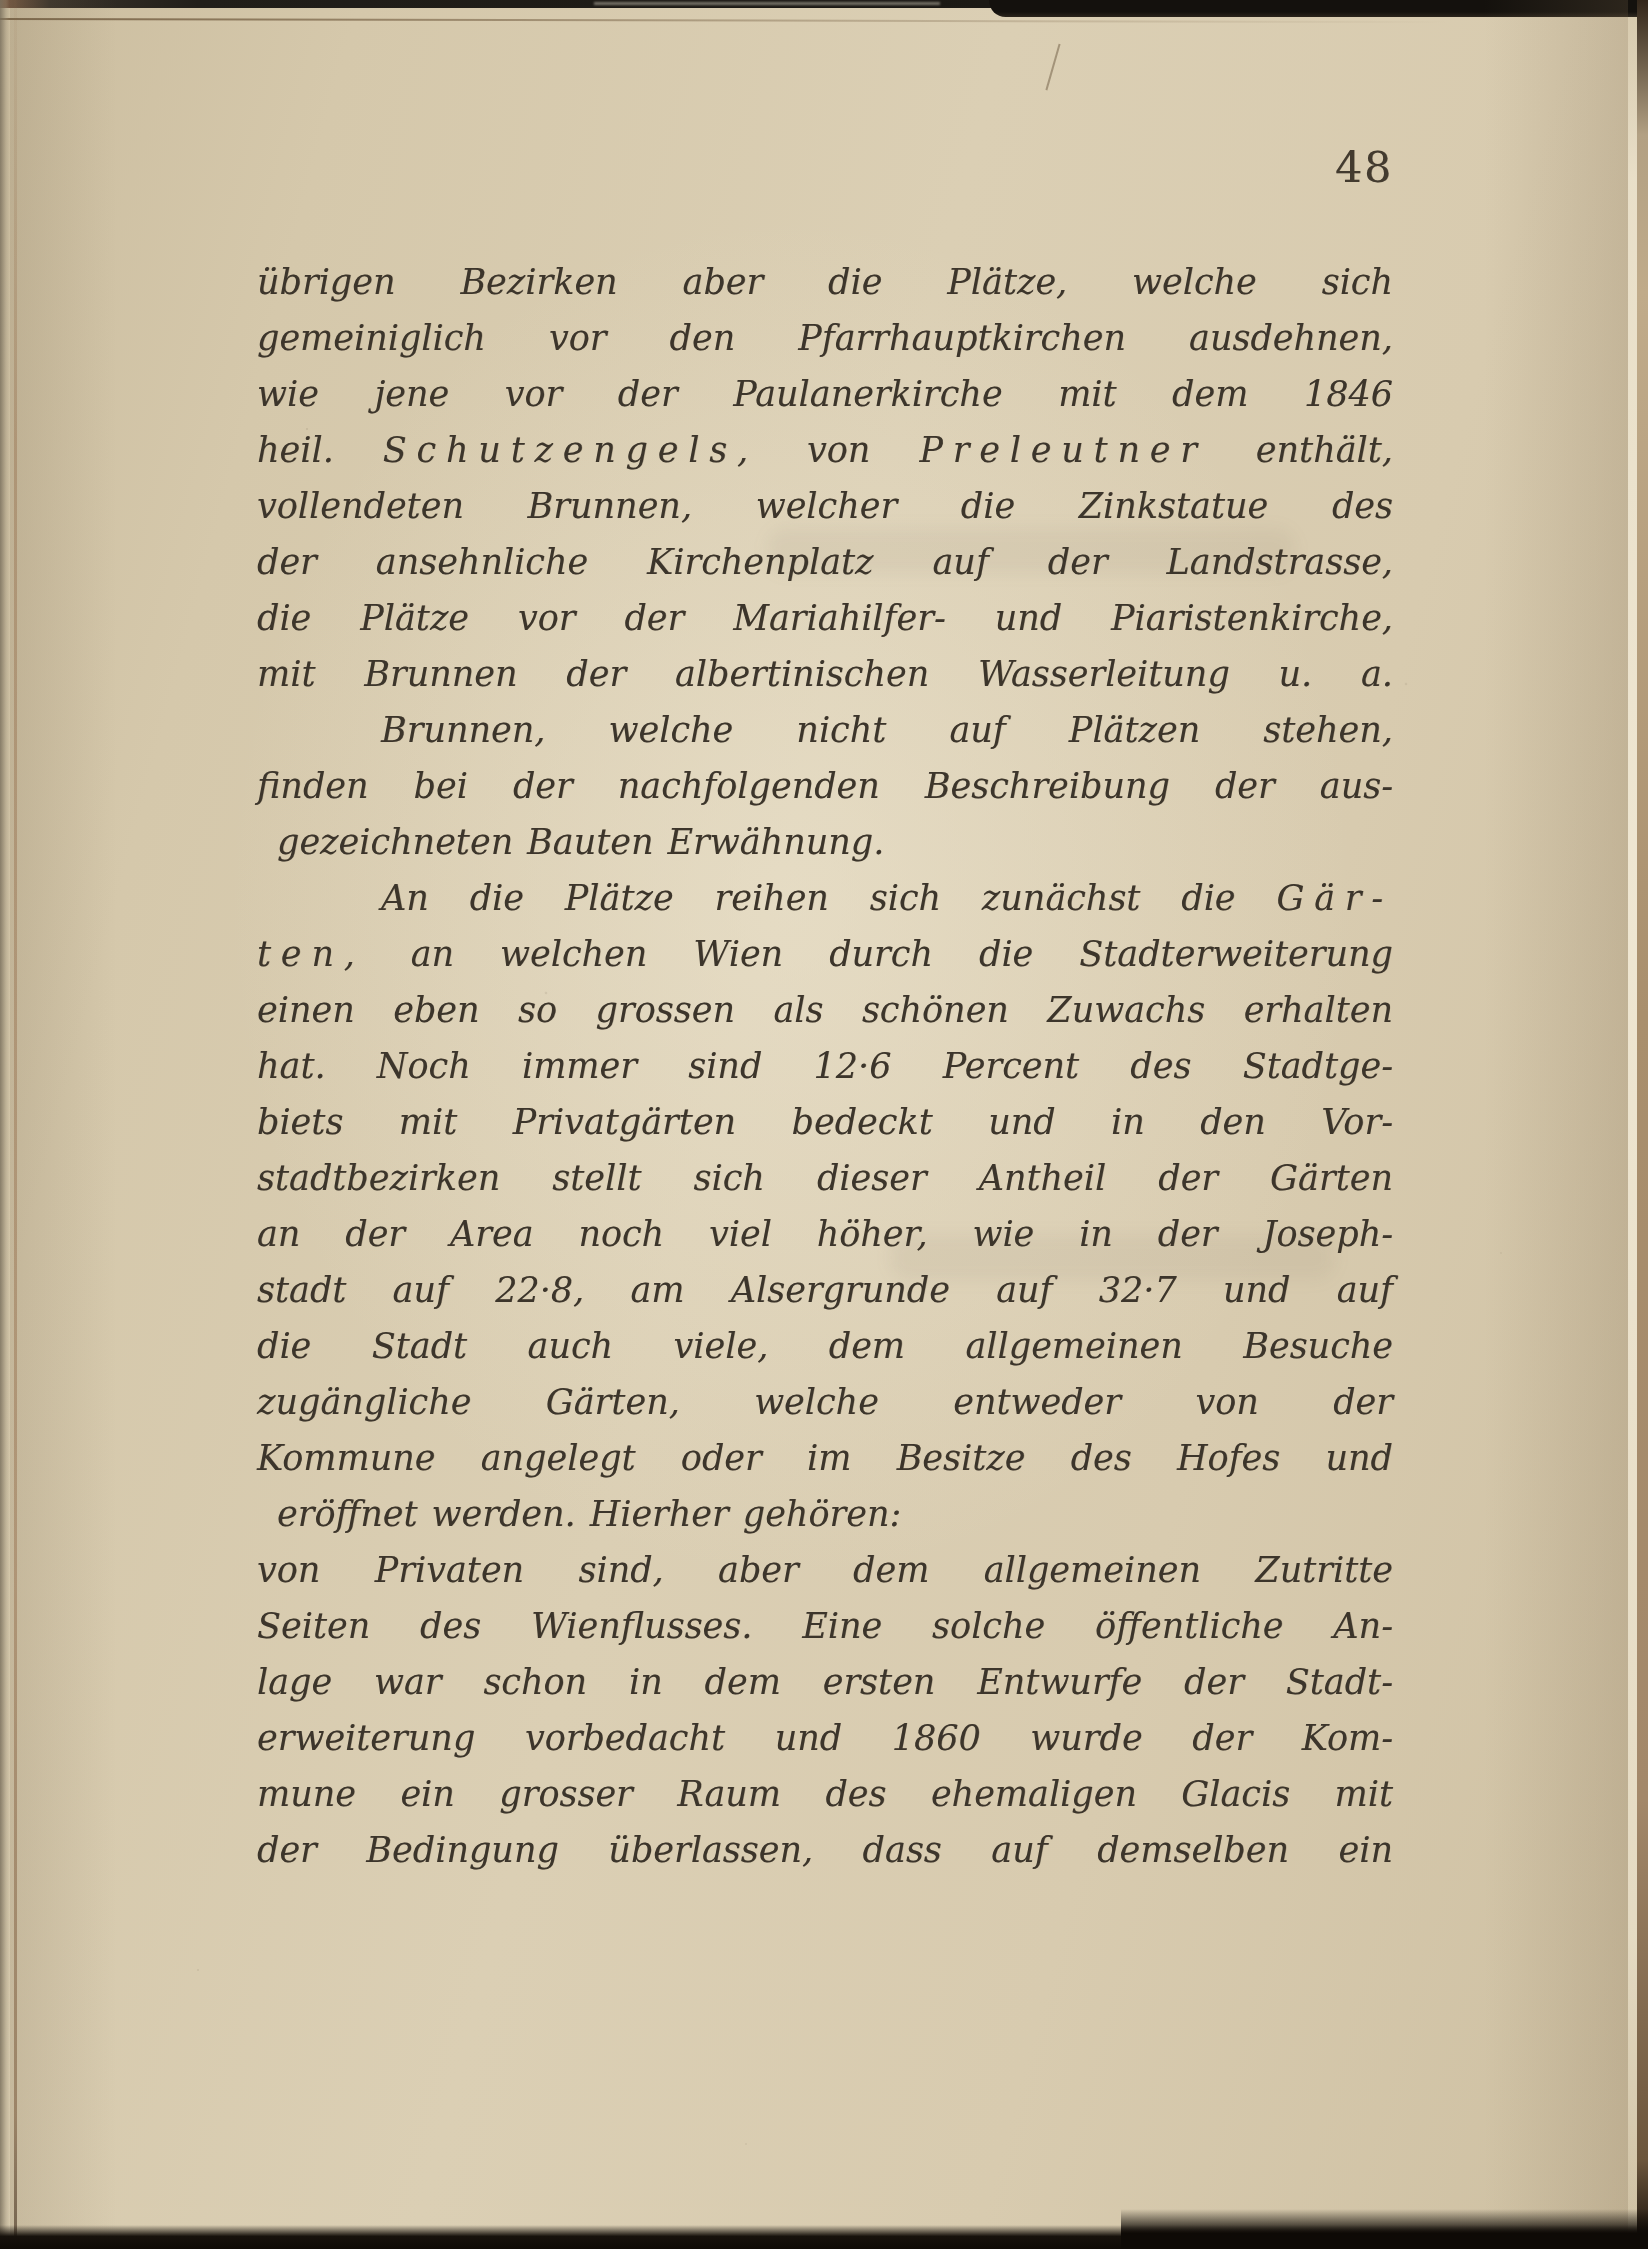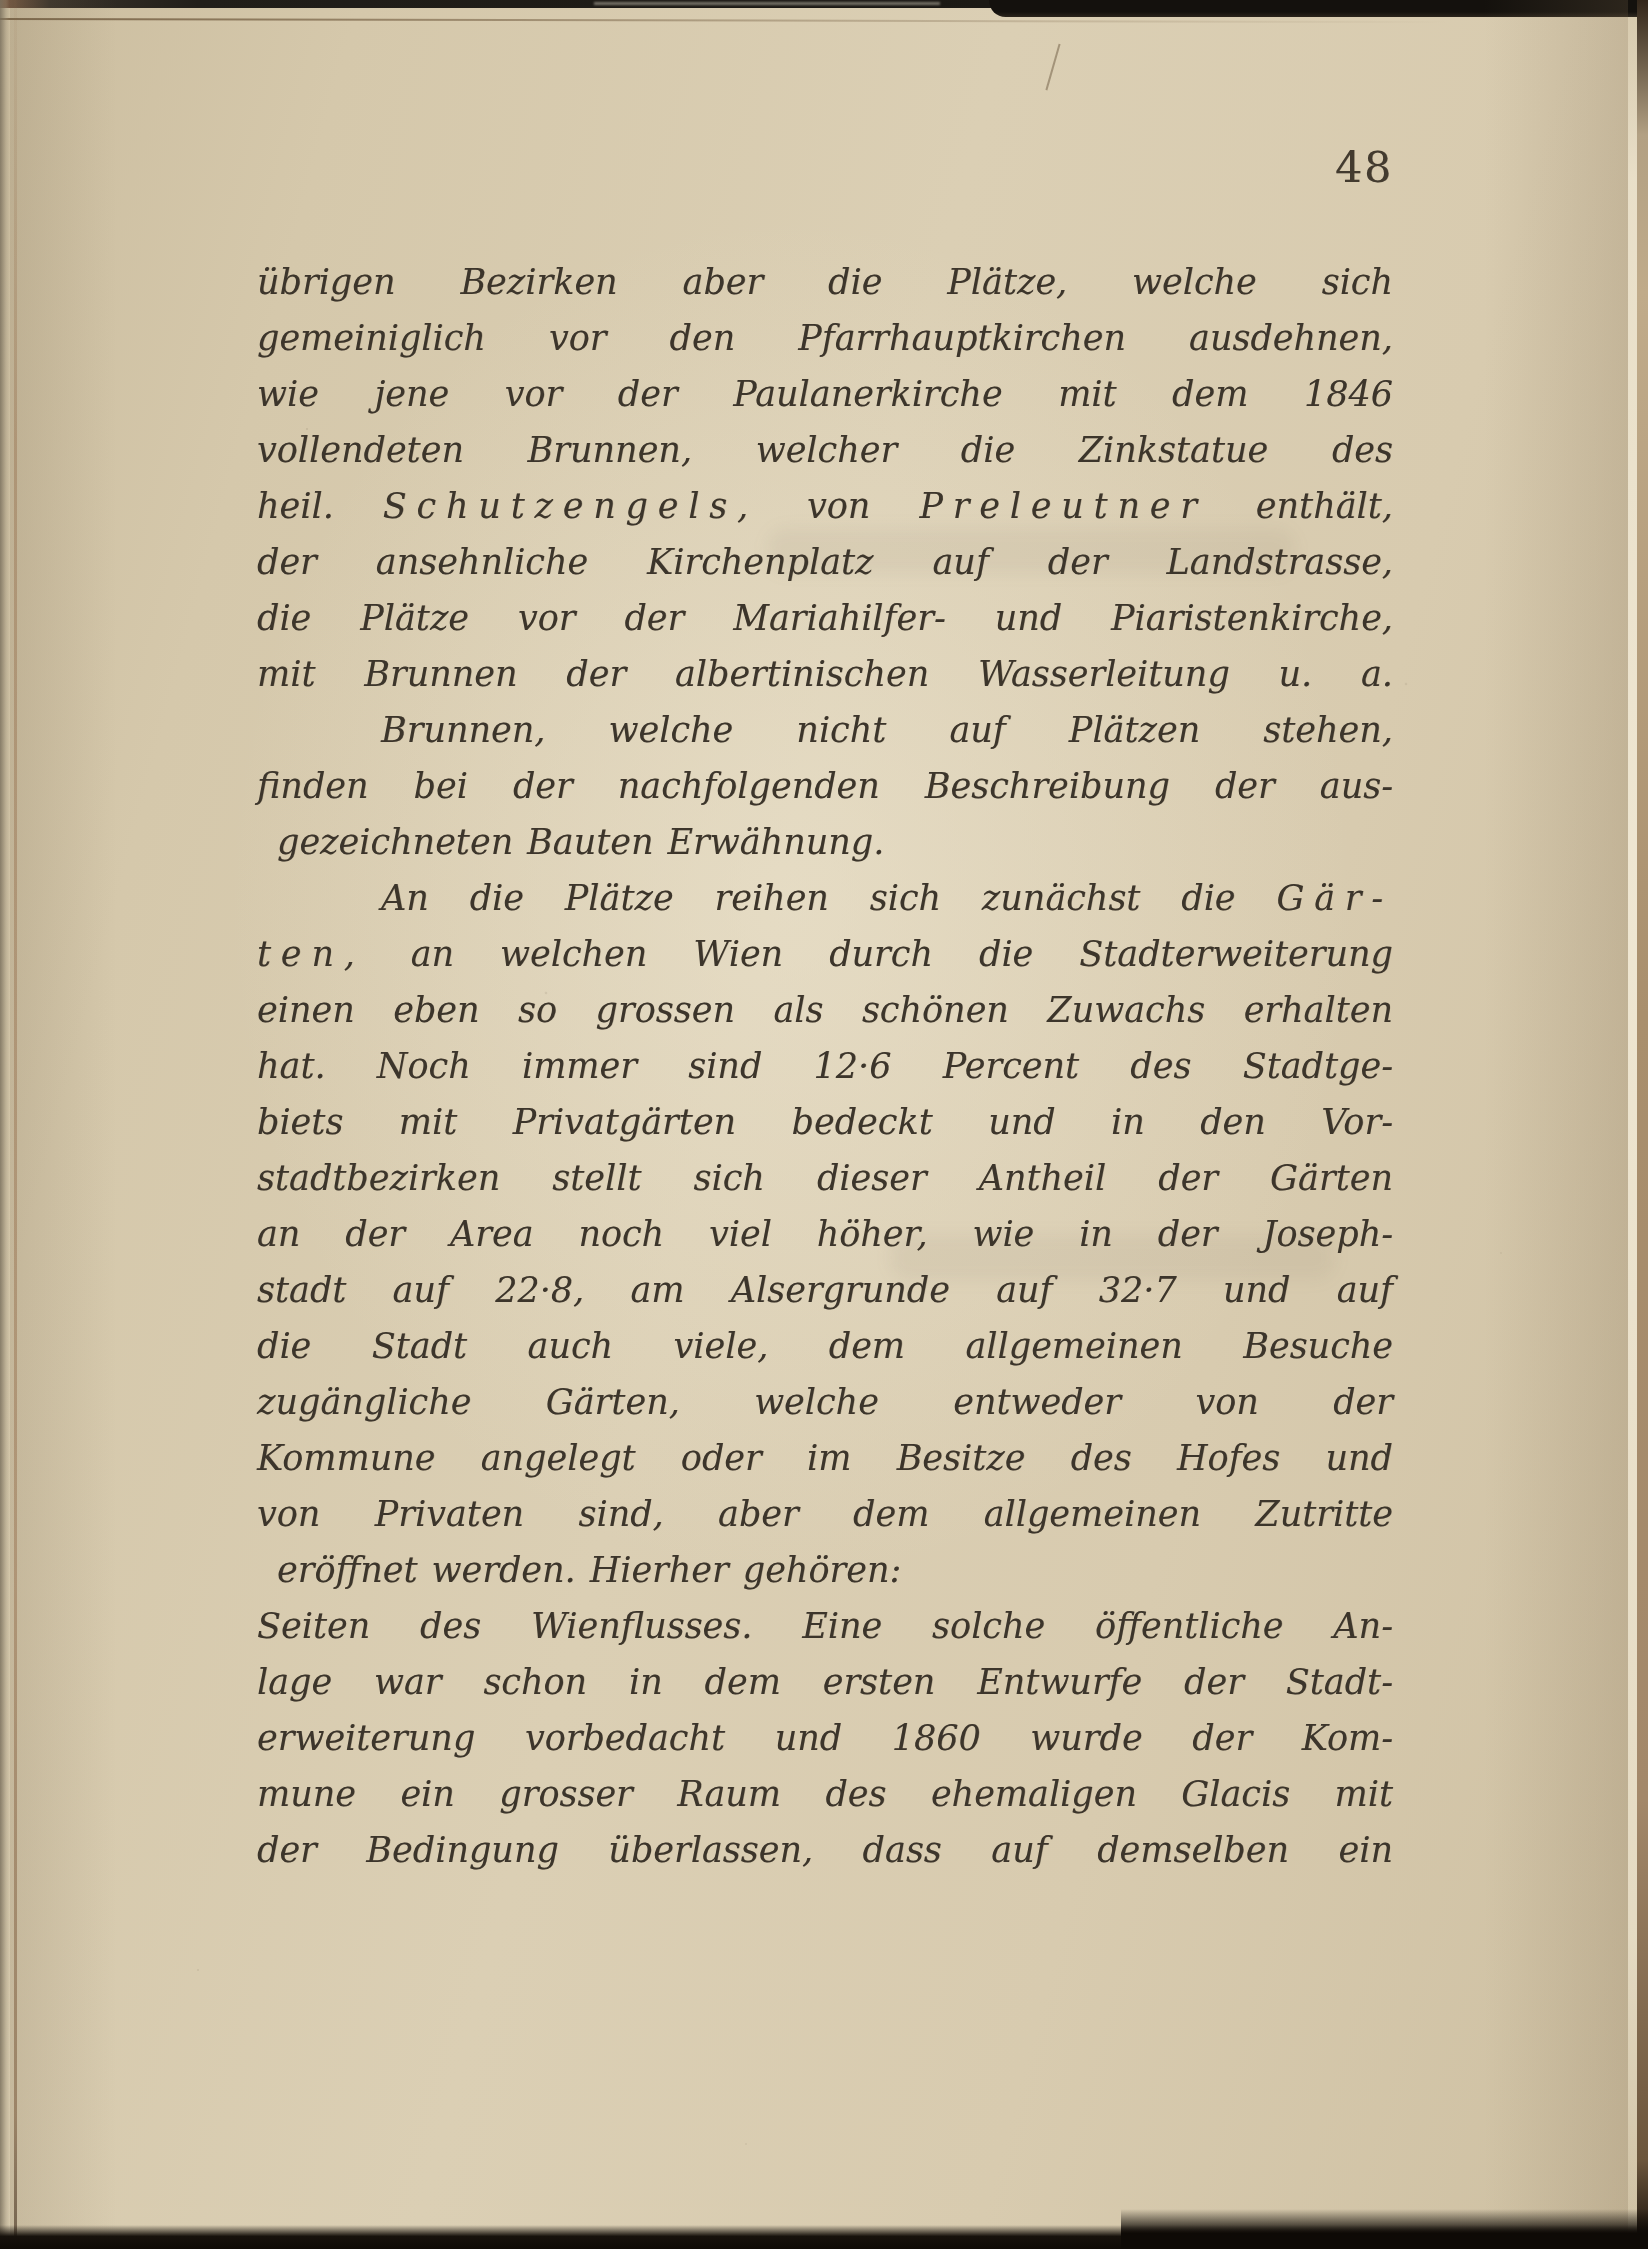--- a/index.html
+++ b/index.html
@@ -137,41 +137,41 @@
   <div class="ghost-a"></div>
   <div class="ghost-b"></div>
   <div class="speckles"></div>
 
   <div class="pagenum">48</div>
 
   <div class="textblock">
     <div class="line">übrigen Bezirken aber die Plätze, welche sich</div>
     <div class="line">gemeiniglich vor den Pfarrhauptkirchen ausdehnen,</div>
     <div class="line">wie jene vor der Paulanerkirche mit dem 1846</div>
+    <div class="line"><span>heil. </span><span class="gesperrt">Schutzengels,</span><span> von </span><span class="gesperrt">Preleutner</span><span> enthält,</span></div>
     <div class="line">vollendeten Brunnen, welcher die Zinkstatue des</div>
-    <div class="line"><span>heil. </span><span class="gesperrt">Schutzengels,</span><span> von </span><span class="gesperrt">Preleutner</span><span> enthält,</span></div>
     <div class="line">der ansehnliche Kirchenplatz auf der Landstrasse,</div>
     <div class="line">die Plätze vor der Mariahilfer- und Piaristenkirche,</div>
     <div class="line">mit Brunnen der albertinischen Wasserleitung u. a.</div>
     <div class="line indent">Brunnen, welche nicht auf Plätzen stehen,</div>
     <div class="line">finden bei der nachfolgenden Beschreibung der aus-</div>
     <div class="line pend">gezeichneten Bauten Erwähnung.</div>
     <div class="line indent"><span>An die Plätze reihen sich zunächst die </span><span class="gesperrt">Gär-</span></div>
     <div class="line"><span class="gesperrt">ten,</span><span> an welchen Wien durch die Stadterweiterung</span></div>
     <div class="line">einen eben so grossen als schönen Zuwachs erhalten</div>
     <div class="line">hat. Noch immer sind 12·6 Percent des Stadtge-</div>
     <div class="line">biets mit Privatgärten bedeckt und in den Vor-</div>
     <div class="line">stadtbezirken stellt sich dieser Antheil der Gärten</div>
     <div class="line">an der Area noch viel höher, wie in der Joseph-</div>
     <div class="line">stadt auf 22·8, am Alsergrunde auf 32·7 und auf</div>
     <div class="line">die Stadt auch viele, dem allgemeinen Besuche</div>
     <div class="line">zugängliche Gärten, welche entweder von der</div>
     <div class="line">Kommune angelegt oder im Besitze des Hofes und</div>
+    <div class="line pend">eröffnet werden. Hierher gehören:</div>
     <div class="line">von Privaten sind, aber dem allgemeinen Zutritte</div>
-    <div class="line pend">eröffnet werden. Hierher gehören:</div>
     <div class="line">Seiten des Wienflusses. Eine solche öffentliche An-</div>
     <div class="line">lage war schon in dem ersten Entwurfe der Stadt-</div>
     <div class="line">erweiterung vorbedacht und 1860 wurde der Kom-</div>
     <div class="line">mune ein grosser Raum des ehemaligen Glacis mit</div>
     <div class="line">der Bedingung überlassen, dass auf demselben ein</div>
   </div>
 
 </div>
 
 

